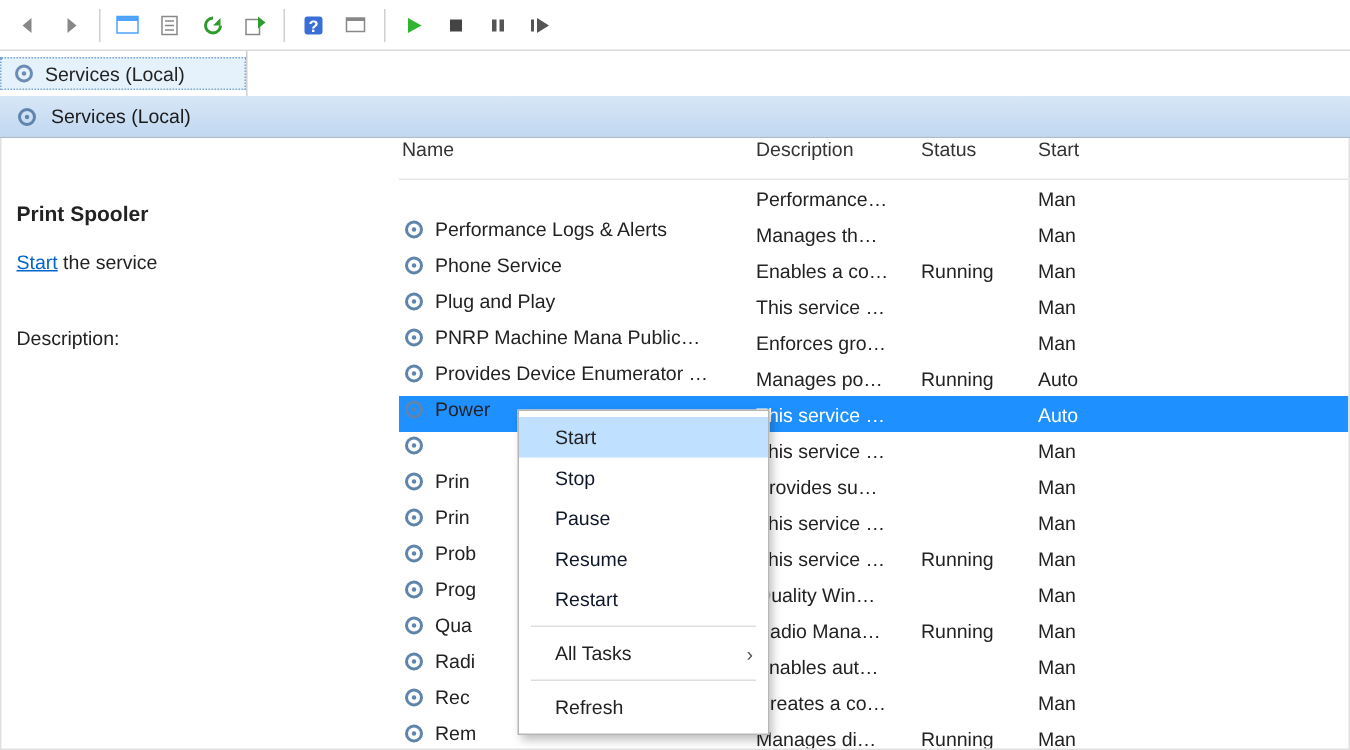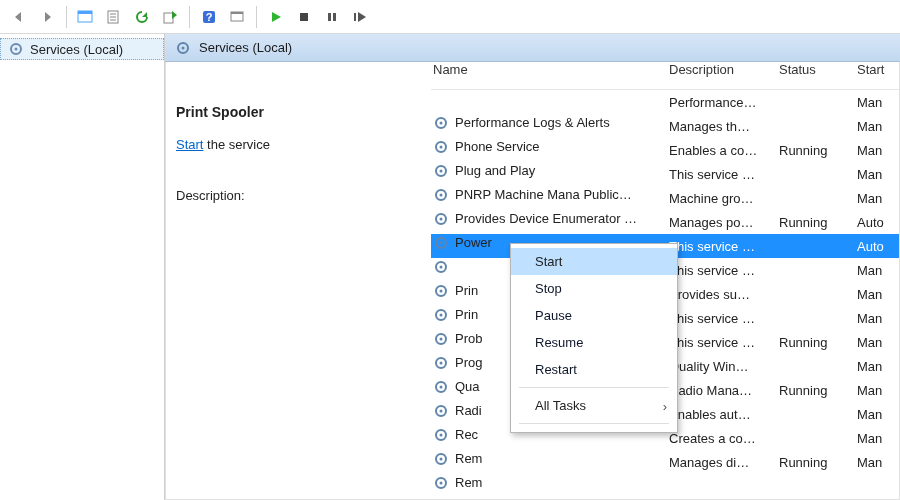--- a/index.html
+++ b/index.html
@@ -5,21 +5,21 @@
   * { box-sizing: border-box; margin: 0; padding: 0; font-family: "Segoe UI", Tahoma, sans-serif; }
   body { width: 900px; height: 500px; overflow: hidden; background: #fff; font-size: 13px; color: #222; }
 
   
   .toolbar { height: 34px; display: flex; align-items: center; padding: 2px 6px; border-bottom: 1px solid #d9d9d9; gap: 2px; }
   .tbtn { width: 26px; height: 26px; display: flex; align-items: center; justify-content: center; border-radius: 2px; }
   .tsep { width: 1px; height: 22px; background: #d0d0d0; margin: 0 4px; }
   .ic { display: inline-block; }
 
   
-  .split { display: flex; height: calc(500px - 34px); }
+  .split { display: flex; height: calc(500px - 34px); flex-direction: column; }
   .left-pane { width: 165px; border-right: 1px solid #cfcfcf; padding: 4px 0; }
   .tree-item { display: flex; align-items: center; gap: 6px; padding: 3px 8px; cursor: default; }
   .tree-item.sel { background: #e5f1fb; border: 1px dotted #7aa7d4; padding: 2px 7px; }
 
   .right-pane { flex: 1; display: flex; flex-direction: column; overflow: hidden; }
   .hdr-bar { height: 28px; background: linear-gradient(#d7e6f7, #c1d8f0); display: flex; align-items: center; padding-left: 10px; gap: 8px; font-size: 13px; color: #1a1a1a; border-bottom: 1px solid #a7bed6; }
 
   .content { flex: 1; display: flex; overflow: hidden; border: 1px solid #e0e0e0; border-top: none; }
   .detail-col { width: 265px; padding: 12px 10px 10px 10px; font-size: 13px; line-height: 1.45; margin-top: 28px; }
   .detail-col .title { font-weight: 600; margin-bottom: 14px; font-size: 14px; }
@@ -228,21 +228,21 @@
               <div class="cell c-start">Man</div>
             </div>
             <div class="row">
               <div class="cell c-name">
                 <svg class="svc-gear" width="16" height="16">
                   <circle cx="8" cy="8" r="5" fill="none" stroke="#5f85ad" stroke-width="2"></circle>
                   <circle cx="8" cy="8" r="1.5" fill="#5f85ad"></circle>
                 </svg>
                 <span>Provides Device Enumerator …</span>
               </div>
-              <div class="cell c-desc">Machine gro…</div>
+              <div class="cell c-desc">Enforces gro…</div>
               <div class="cell c-stat"></div>
               <div class="cell c-start">Man</div>
             </div>
             <div class="row">
               <div class="cell c-name">
                 <svg class="svc-gear" width="16" height="16">
                   <circle cx="8" cy="8" r="5" fill="none" stroke="#5f85ad" stroke-width="2"></circle>
                   <circle cx="8" cy="8" r="1.5" fill="#5f85ad"></circle>
                 </svg>
                 <span>Power</span>
@@ -375,17 +375,18 @@
 
         <div class="ctx" id="ctx">
             <div class="ctx-item hl">Start</div>
             <div class="ctx-item disabled">Stop</div>
             <div class="ctx-item disabled">Pause</div>
             <div class="ctx-item disabled">Resume</div>
             <div class="ctx-item disabled">Restart</div>
             <div class="ctx-sep"></div>
             <div class="ctx-item">All Tasks<span class="sub">›</span></div>
             <div class="ctx-sep"></div>
+            <div class="ctx-item">Refresh</div>
           </div>
       </div>
     </div>
   </div>
 </div>
 
 </body></html>

